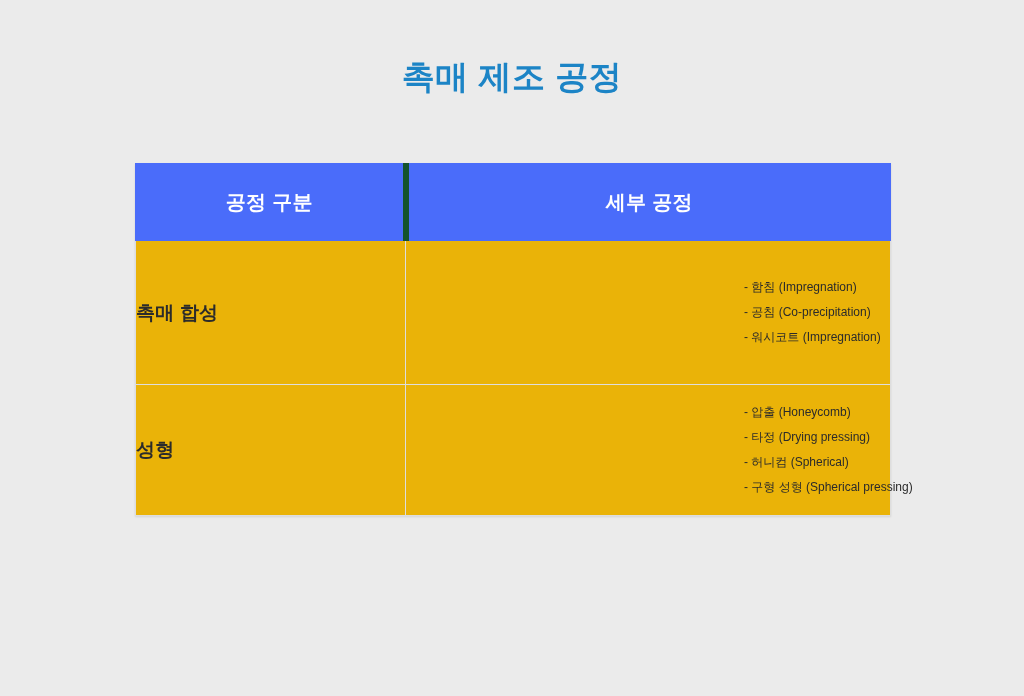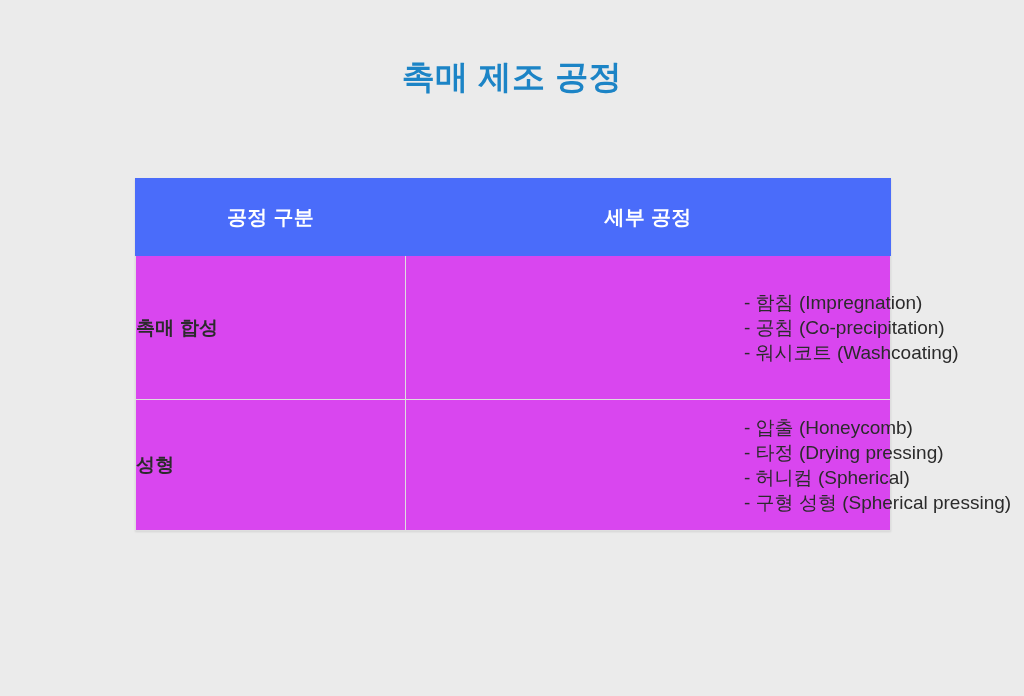--- a/index.html
+++ b/index.html
@@ -35,25 +35,25 @@
     font-weight: bold;
     color: #1c84c6;
     letter-spacing: 0.5px;
     line-height: 1.2;
   }
 
   
   .process-table {
     position: absolute;
     left: 135px;
-    top: 167px;
+    top: 152px;
     width: 755px;
     border-collapse: collapse;
     table-layout: fixed;
-    background: #d946ef;
+    background: #eab308;
     box-shadow: 0 1px 2px rgba(0,0,0,0.10);
   }
 
   .process-table col.col-category { width: 270px; }
   .process-table col.col-detail   { width: 485px; }
 
   .process-table th,
   .process-table td {
     border: 1px solid #dedede;
     padding: 0;
@@ -65,21 +65,21 @@
     background: #4a6cfa;
     color: #ffffff;
     height: 76px;
     font-size: 20px;
     font-weight: bold;
     text-align: center;
     border-color: #4a6cfa;
     letter-spacing: 0.3px;
   }
   .process-table thead th.th-divider {
-    border-left: 1px solid #14532d;
+    border-left: 6px solid #14532d;
   }
 
   
   .cell-category {
     text-align: left;
     font-size: 19px;
     font-weight: bold;
     color: #2b2b2b;
     letter-spacing: 0.2px;
   }
@@ -88,25 +88,25 @@
     padding: 0;
   }
 
   .detail-list {
     margin: 0;
     padding: 0 0 0 338px;
     list-style: none;
   }
   
   .detail-list li {
-    font-size: 19px;
+    font-size: 12px;
     color: #2b2b2b;
     line-height: 25px;
     white-space: nowrap;
-    text-align: center;
+    text-align: left;
   }
 
   .row-synthesis  { height: 144px; }
   .row-forming    { height: 131px; }
   .row-posttreat  { height: 134px; }
 </style>
 </head>
 <body>
 
 <div class="slide">
@@ -127,21 +127,21 @@
     </thead>
 
     <tbody>
 
       <tr class="row-synthesis">
         <td class="cell-category">촉매 합성</td>
         <td class="cell-detail">
           <ul class="detail-list">
             <li>- 함침 (Impregnation)</li>
             <li>- 공침 (Co-precipitation)</li>
-            <li>- 워시코트 (Washcoating)</li>
+            <li>- 워시코트 (Impregnation)</li>
           </ul>
         </td>
       </tr>
 
       <tr class="row-forming">
         <td class="cell-category">성형</td>
         <td class="cell-detail">
           <ul class="detail-list">
             <li>- 압출 (Honeycomb)</li>
             <li>- 타정 (Drying pressing)</li>

